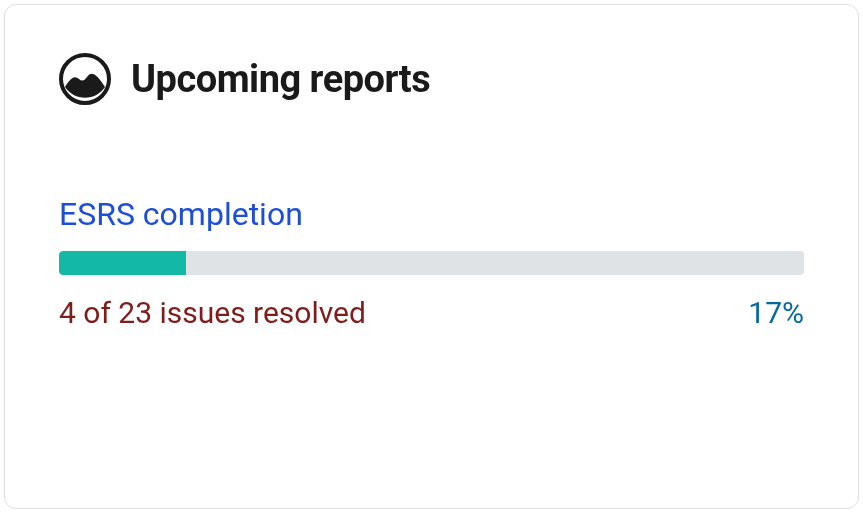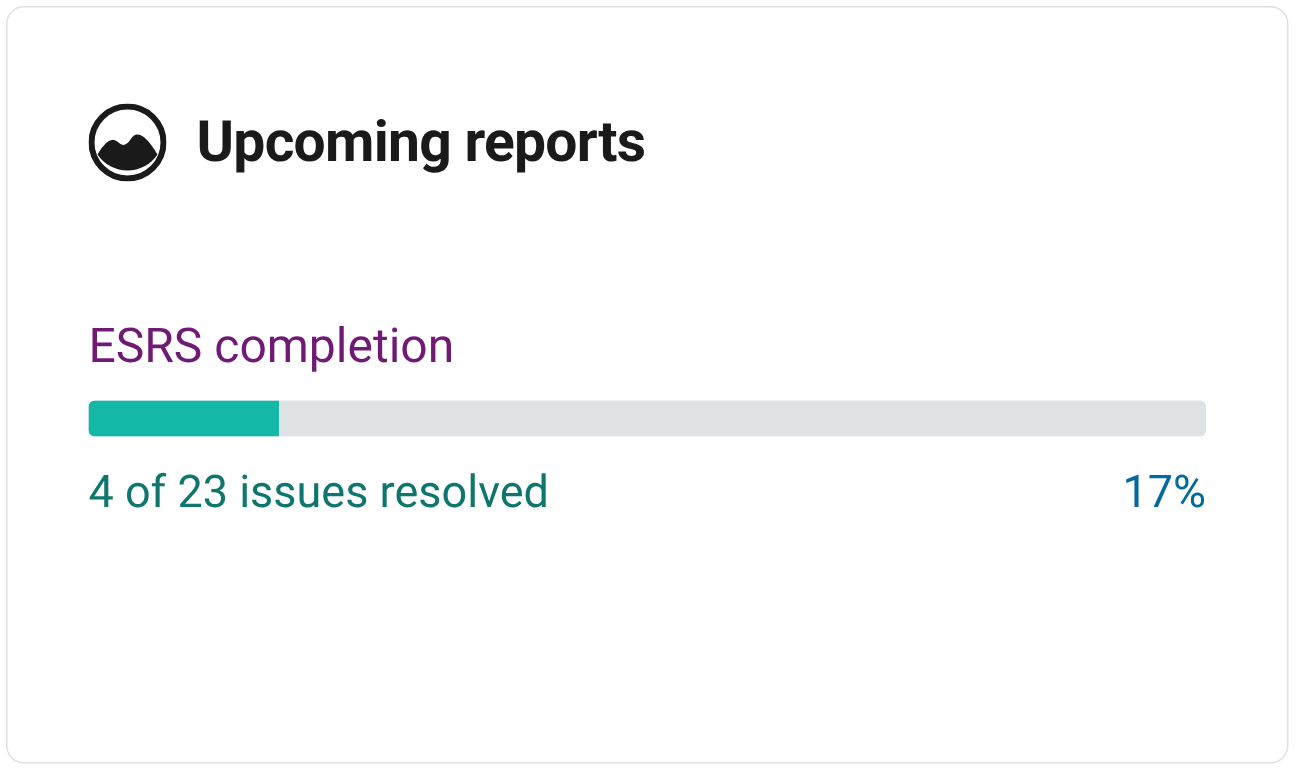--- a/index.html
+++ b/index.html
@@ -13,21 +13,21 @@
       width: 863px;
       height: 513px;
       padding: 4px;
     }
     .card {
       width: 100%;
       height: 100%;
       border: 1px solid #e0e0e0;
       border-radius: 12px;
       background: #fff;
-      padding: 64px 54px;
+      padding: 48px 54px;
     }
     .header {
       display: flex;
       align-items: center;
       gap: 20px;
       margin-bottom: 90px;
     }
     .header-icon {
       width: 52px;
       height: 52px;
@@ -35,21 +35,21 @@
     }
     .header-title {
       font-size: 38px;
       font-weight: 700;
       color: #1a1a1a;
       letter-spacing: -0.5px;
     }
     .section-label {
       font-size: 32px;
       font-weight: 400;
-      color: #701a75;
+      color: #1d4ed8;
       margin-bottom: 18px;
     }
     .progress-track {
       width: 100%;
       height: 24px;
       background: #dfe3e6;
       border-radius: 4px;
       overflow: hidden;
       margin-bottom: 20px;
     }
@@ -59,21 +59,21 @@
       border-radius: 4px 0 0 4px;
     }
     .progress-info {
       display: flex;
       justify-content: space-between;
       align-items: center;
     }
     .progress-text {
       font-size: 30px;
       font-weight: 400;
-      color: #0f766e;
+      color: #7f1d1d;
     }
     .progress-percent {
       font-size: 30px;
       font-weight: 400;
       color: #0369a1;
     }
   </style>
 </head>
 <body>
 

